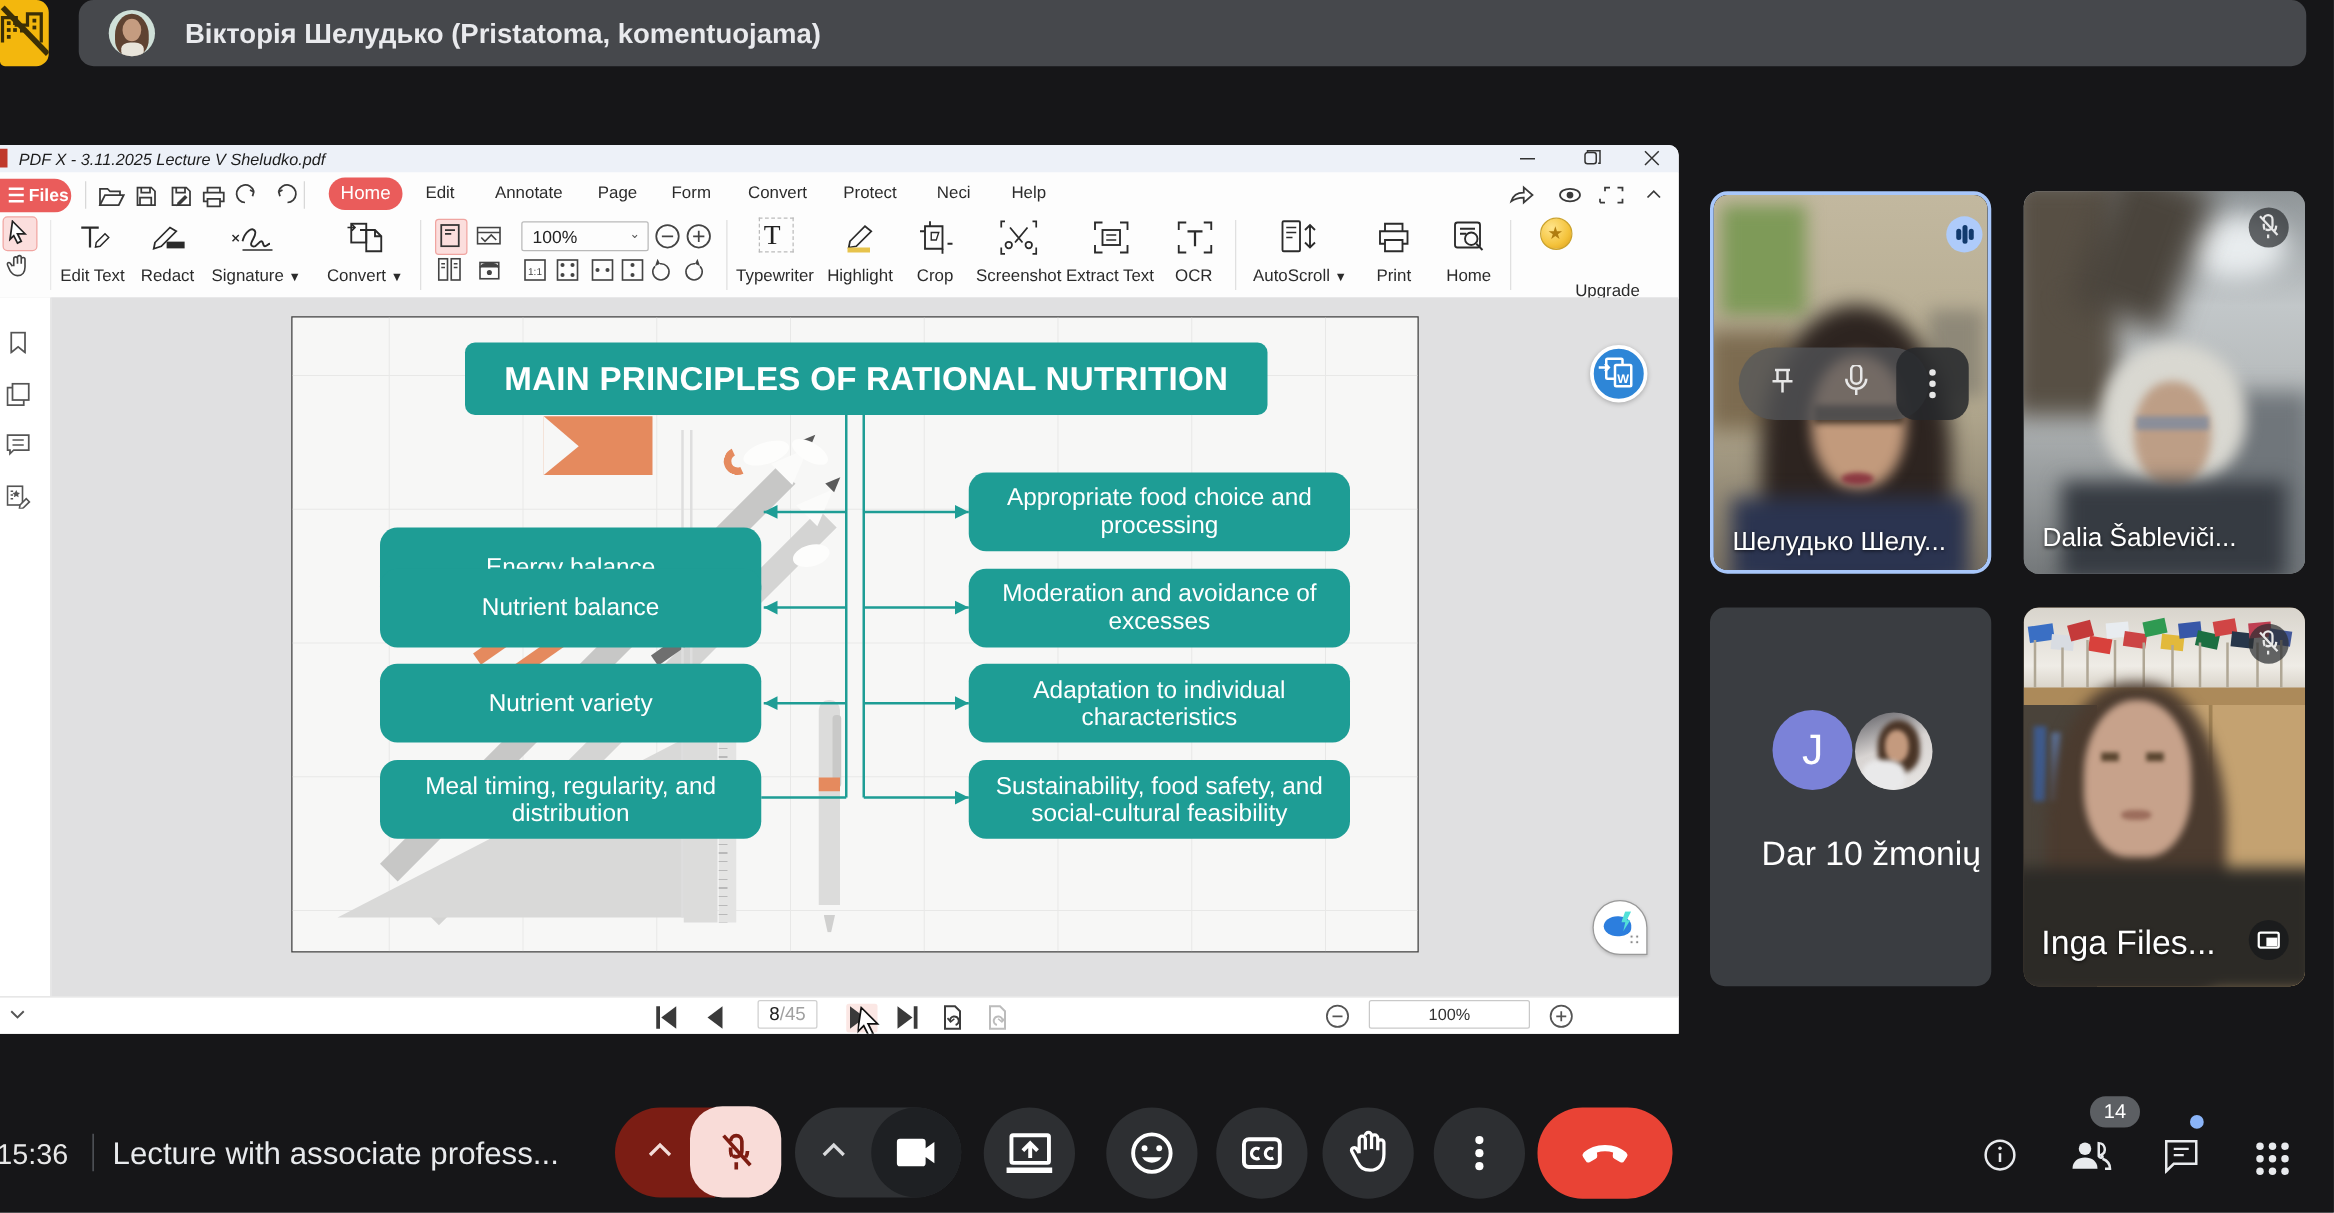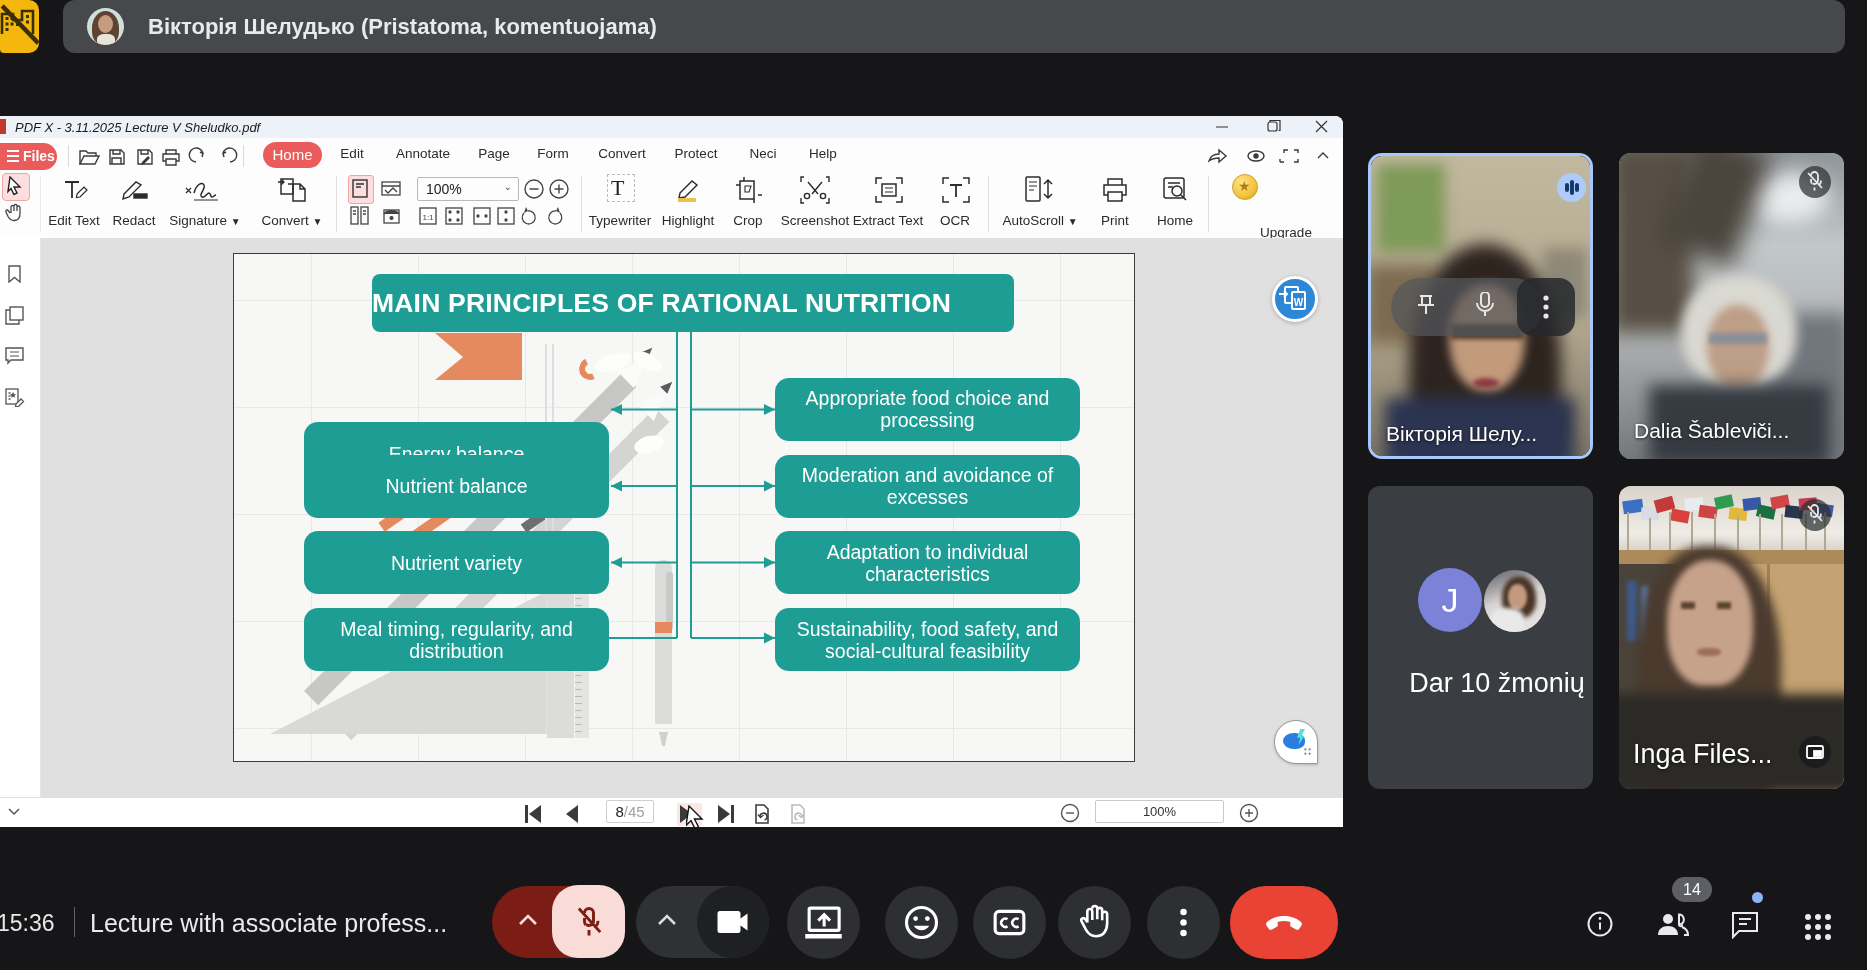--- a/index.html
+++ b/index.html
@@ -316,21 +316,21 @@
         <polygon points="377,155.5 388,150 388,161"></polygon>
         <polygon points="377,232 388,226.5 388,237.5"></polygon>
         <polygon points="377,308.5 388,303 388,314"></polygon>
         <polygon points="541,155.5 530,150 530,161"></polygon>
         <polygon points="541,232 530,226.5 530,237.5"></polygon>
         <polygon points="541,308.5 530,303 530,314"></polygon>
         <polygon points="541,384 530,378.5 530,389.5"></polygon>
       </g>
     </svg>
 
-    <div class="abs" style="left:138px;top:20px;width:642px;height:58px;background:#1e9d95;border-radius:8px;color:#fff;font-weight:bold;font-size:26.5px;text-align:left;line-height:58px;letter-spacing:.2px;">MAIN PRINCIPLES OF RATIONAL NUTRITION</div>
+    <div class="abs" style="left:138px;top:20px;width:642px;height:58px;background:#1e9d95;border-radius:8px;color:#fff;font-weight:bold;font-size:26.5px;text-align:center;line-height:58px;letter-spacing:.2px;">MAIN PRINCIPLES OF RATIONAL NUTRITION</div>
 
     <div class="tbox" style="left:70px;top:124px;margin-top:44px;">Energy balance</div>
     <div class="tbox" style="left:70px;top:200.5px;">Nutrient balance</div>
     <div class="tbox" style="left:70px;top:277px;">Nutrient variety</div>
     <div class="tbox" style="left:70px;top:354px;">Meal timing, regularity, and<br>distribution</div>
 
     <div class="tbox" style="left:541px;top:123.5px;">Appropriate food choice and<br>processing</div>
     <div class="tbox" style="left:541px;top:200.5px;">Moderation and avoidance of<br>excesses</div>
     <div class="tbox" style="left:541px;top:277px;">Adaptation to individual<br>characteristics</div>
     <div class="tbox" style="left:541px;top:354px;">Sustainability, food safety, and<br>social-cultural feasibility</div>
@@ -414,21 +414,21 @@
   <div class="abs" style="left:146px;top:122px;width:58px;height:58px;border-radius:16px;background:rgba(38,40,43,.85);"></div>
   <svg class="abs" style="left:42px;top:136px" width="150" height="30" viewBox="0 0 150 30" fill="none" stroke="#e7e7e7" stroke-width="2">
     <path d="M7 4 h12 m-10 0 v9 m8 -9 v9 m-12 0 h16 m-8 0 v9"></path>
     <path d="M68 4 a4 4 0 0 1 8 0 v7 a4 4 0 0 1 -8 0 z M64 11 a8 8 0 0 0 16 0 M72 19 v5"></path>
     <g fill="#e7e7e7" stroke="none">
         <circle cx="133" cy="6" r="2.6"></circle>
         <circle cx="133" cy="15" r="2.6"></circle>
         <circle cx="133" cy="24" r="2.6"></circle>
       </g>
   </svg>
-  <div class="abs" style="left:15px;top:266px;font-size:21px;color:#fff;text-shadow:0 1px 3px rgba(0,0,0,.7);">Вікторія Шелу...</div>
+  <div class="abs" style="left:15px;top:266px;font-size:21px;color:#fff;text-shadow:0 1px 3px rgba(0,0,0,.7);">Шелудько Шелу...</div>
 </div>
 
 <div class="abs" style="left:1619px;top:153px;width:225px;height:306px;border-radius:12px;overflow:hidden;background:#9aa0a2;">
   <div class="abs" style="left:0;top:0;width:225px;height:306px;background:linear-gradient(180deg,#8f9598 0%,#c2c7c9 30%,#b5b9ba 55%,#74787a 100%);"></div>
   <div class="abs" style="left:130px;top:20px;width:80px;height:50px;background:#e8ecee;border-radius:50%;filter:blur(10px);"></div>
   <div class="abs" style="left:-10px;top:-10px;width:85px;height:190px;background:#574f44;filter:blur(10px);"></div>
   <div class="abs" style="left:55px;top:-15px;width:80px;height:120px;background:#4a443c;filter:blur(12px);transform:rotate(20deg);"></div>
   <div class="abs" style="left:150px;top:160px;width:80px;height:150px;background:#70767b;filter:blur(9px);"></div>
   <div class="abs" style="left:62px;top:122px;width:116px;height:112px;background:#d9d8d1;border-radius:50% 50% 45% 45%;filter:blur(6px);"></div>
   <div class="abs" style="left:88px;top:152px;width:62px;height:84px;background:#bd9e86;border-radius:48%;filter:blur(4px);"></div>

